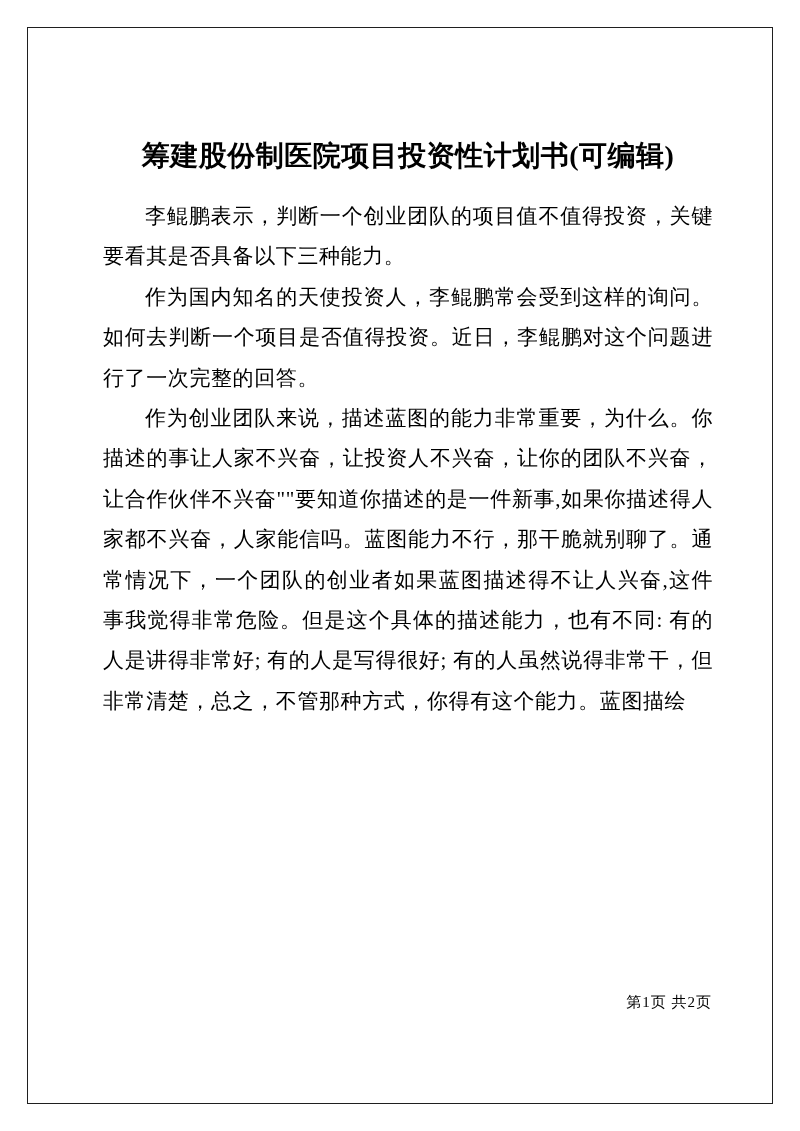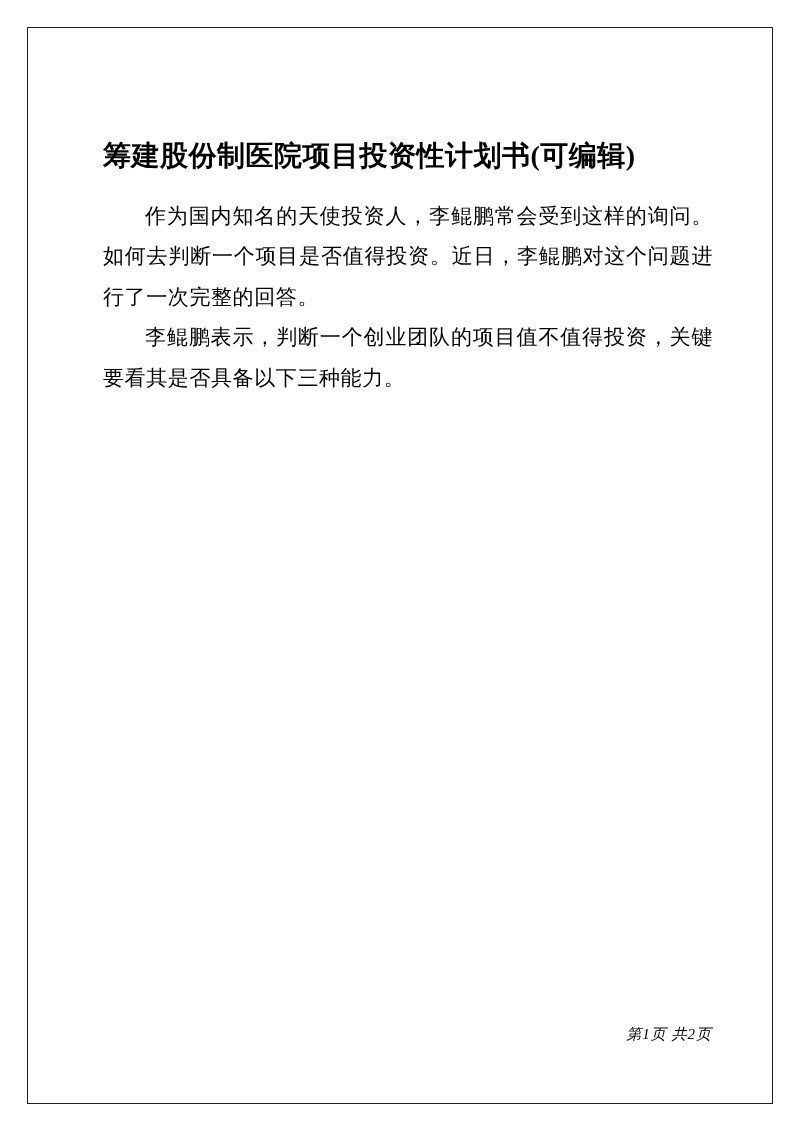--- a/index.html
+++ b/index.html
@@ -25,51 +25,52 @@
       position: absolute;
       left: 103px;
       top: 136px;
       width: 610px;
     }
     .doc-title {
       margin: 0 0 20px 0;
       font-size: 28px;
       font-weight: bold;
       line-height: 40px;
+      text-align: center;
       letter-spacing: 0.5px;
       white-space: nowrap;
     }
     .doc-paragraph {
       margin: 0;
       font-size: 21px;
       line-height: 40.4px;
       text-align: justify;
       text-indent: 2em;
       letter-spacing: 0.6px;
       word-break: break-all;
     }
     .page-footer {
       position: absolute;
-      top: 1024px;
+      top: 992px;
       right: 88px;
       font-size: 15px;
       line-height: 20px;
       letter-spacing: 1px;
-      font-style: italic;
     }
   </style>
 </head>
 <body>
 
 <div class="page-border"></div>
 
 <div class="content">
   <h1 class="doc-title">筹建股份制医院项目投资性计划书(可编辑)</h1>
 
 
+  <p class="doc-paragraph">李鲲鹏表示，判断一个创业团队的项目值不值得投资，关键要看其是否具备以下三种能力。</p>
+
   <p class="doc-paragraph">作为国内知名的天使投资人，李鲲鹏常会受到这样的询问。如何去判断一个项目是否值得投资。近日，李鲲鹏对这个问题进行了一次完整的回答。</p>
 
-  <p class="doc-paragraph">李鲲鹏表示，判断一个创业团队的项目值不值得投资，关键要看其是否具备以下三种能力。</p>
 
-
+  <p class="doc-paragraph">作为创业团队来说，描述蓝图的能力非常重要，为什么。你描述的事让人家不兴奋，让投资人不兴奋，让你的团队不兴奋，让合作伙伴不兴奋""要知道你描述的是一件新事,如果你描述得人家都不兴奋，人家能信吗。蓝图能力不行，那干脆就别聊了。通常情况下，一个团队的创业者如果蓝图描述得不让人兴奋,这件事我觉得非常危险。但是这个具体的描述能力，也有不同: 有的人是讲得非常好; 有的人是写得很好; 有的人虽然说得非常干，但非常清楚，总之，不管那种方式，你得有这个能力。蓝图描绘</p>
 </div>
 
 <div class="page-footer">第1页 共2页</div>
 
 </body></html>

